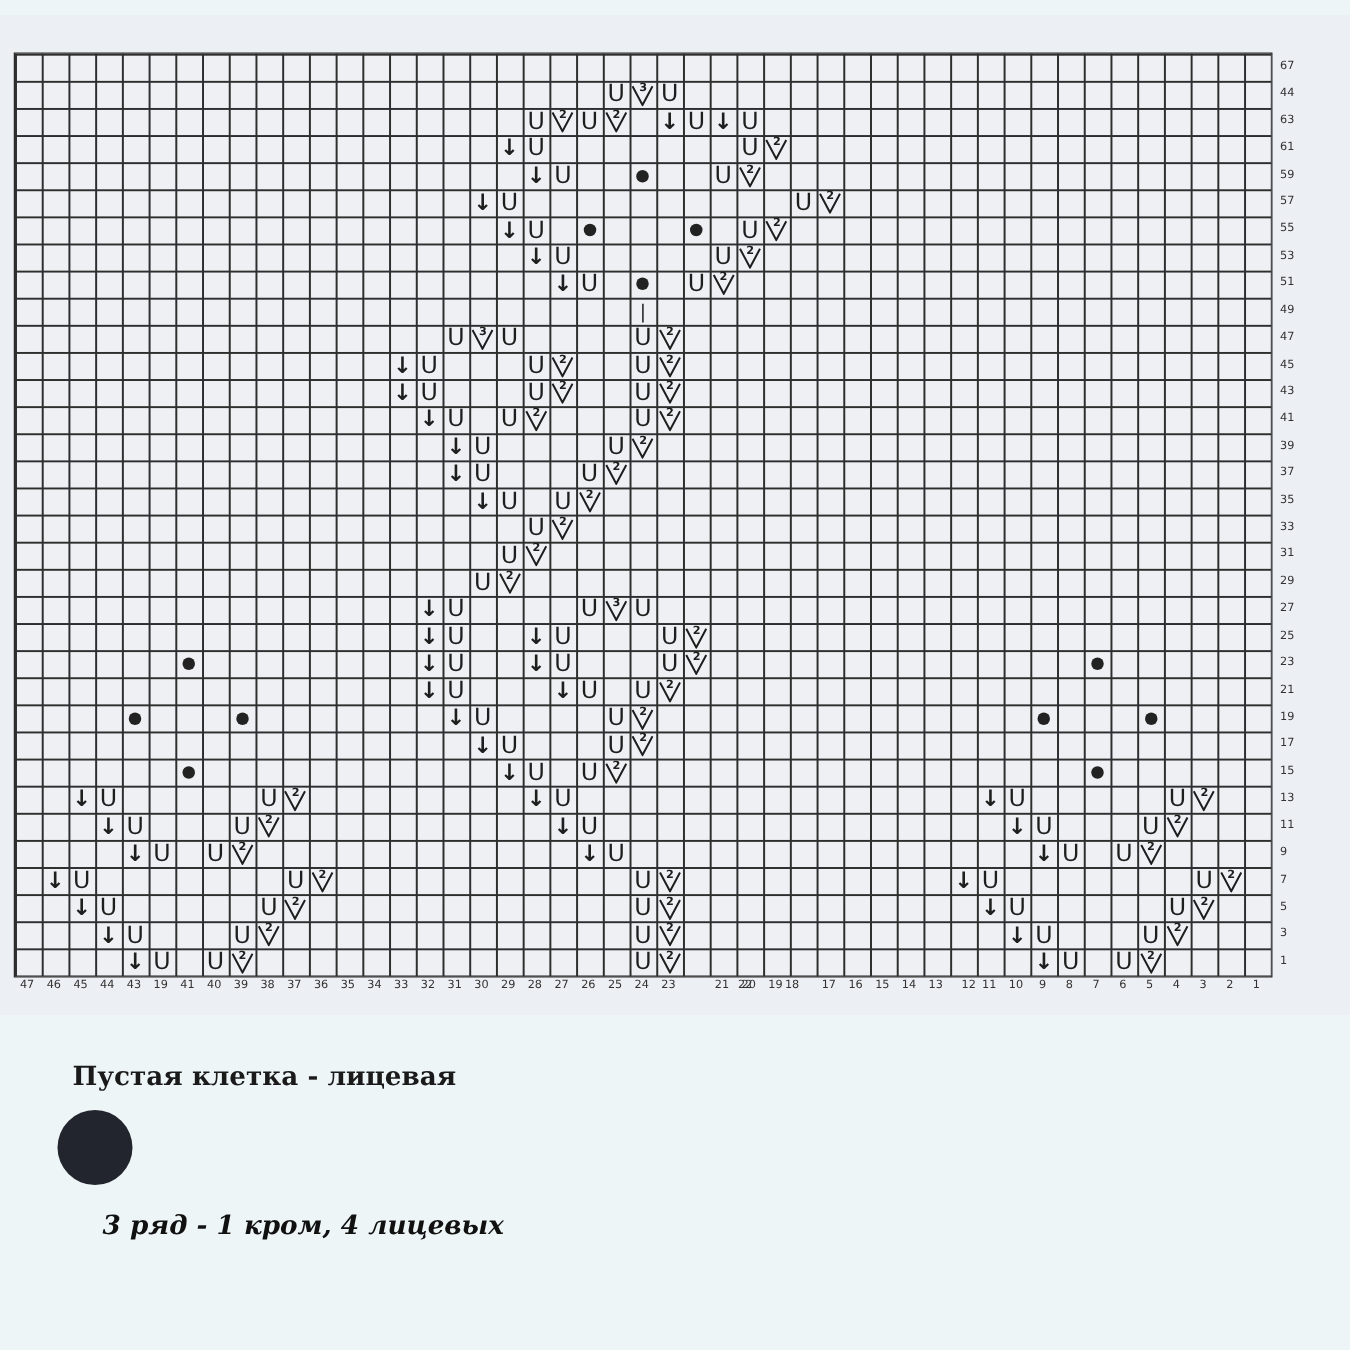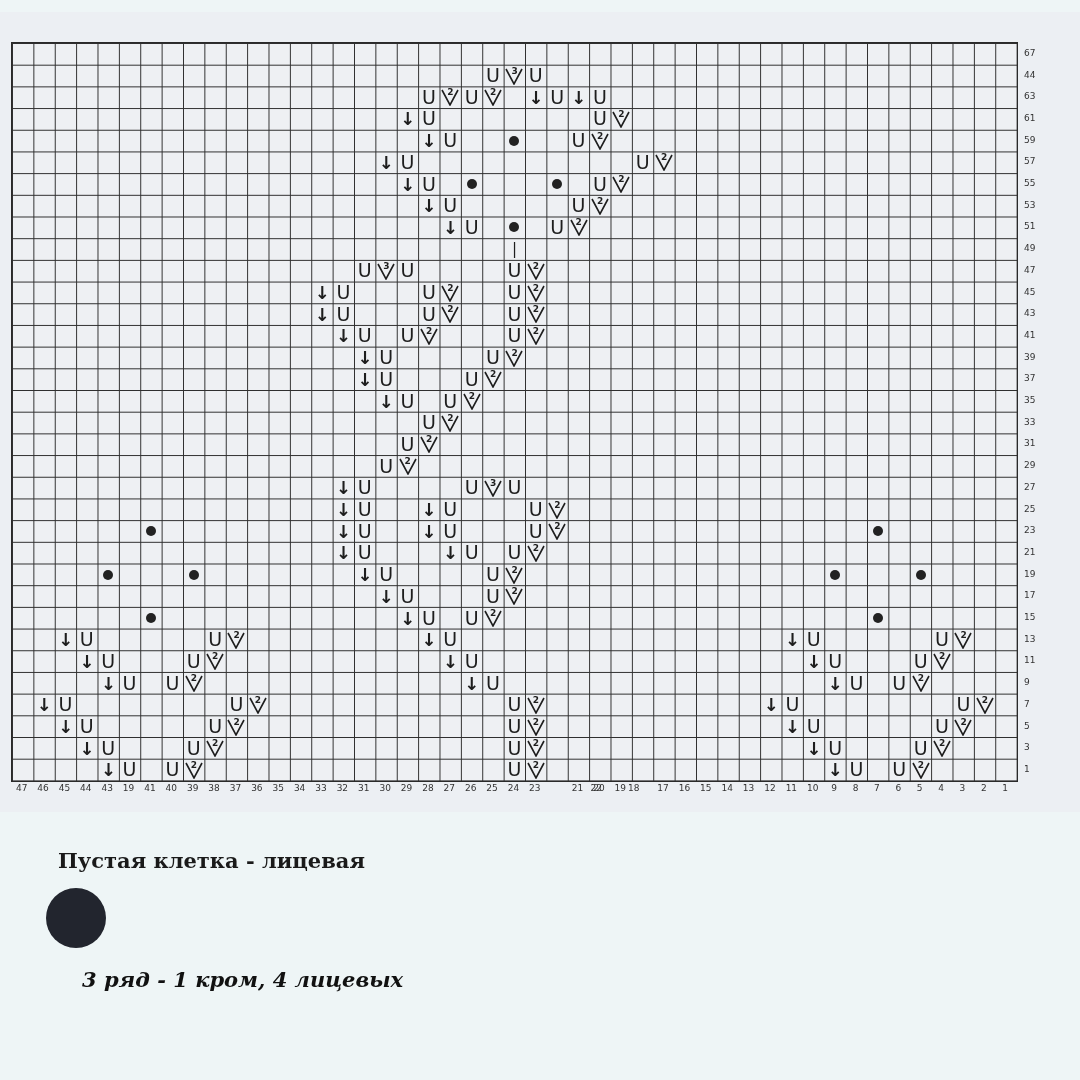--- a/index.html
+++ b/index.html
@@ -627,21 +627,21 @@
     <span class="col-label" style="left: 534.5px; width: 21.38px; margin-left: 40px;">22</span>
     <span class="col-label" style="left: 555.88px; width: 21.38px;">21</span>
     <span class="col-label" style="left: 577.26px; width: 21.38px;">20</span>
     <span class="col-label" style="left: 598.64px; width: 21.38px;">19</span>
     <span class="col-label" style="left: 596px; width: 21.38px; margin-left: 16px;">18</span>
     <span class="col-label" style="left: 641.4px; width: 21.38px;">17</span>
     <span class="col-label" style="left: 662.78px; width: 21.38px;">16</span>
     <span class="col-label" style="left: 684.16px; width: 21.38px;">15</span>
     <span class="col-label" style="left: 705.54px; width: 21.38px;">14</span>
     <span class="col-label" style="left: 726.92px; width: 21.38px;">13</span>
-    <span class="col-label" style="left: 748.3px; width: 21.38px;">12</span>
+    <span class="col-label" style="left: 748.3px; width: 21.38px; text-align: right;">12</span>
     <span class="col-label" style="left: 769.68px; width: 21.38px;">11</span>
     <span class="col-label" style="left: 791.06px; width: 21.38px;">10</span>
     <span class="col-label" style="left: 812.44px; width: 21.38px;">9</span>
     <span class="col-label" style="left: 833.82px; width: 21.38px;">8</span>
     <span class="col-label" style="left: 855.2px; width: 21.38px;">7</span>
     <span class="col-label" style="left: 876.58px; width: 21.38px;">6</span>
     <span class="col-label" style="left: 897.96px; width: 21.38px;">5</span>
     <span class="col-label" style="left: 919.34px; width: 21.38px;">4</span>
     <span class="col-label" style="left: 940.72px; width: 21.38px;">3</span>
     <span class="col-label" style="left: 962.1px; width: 21.38px;">2</span>

